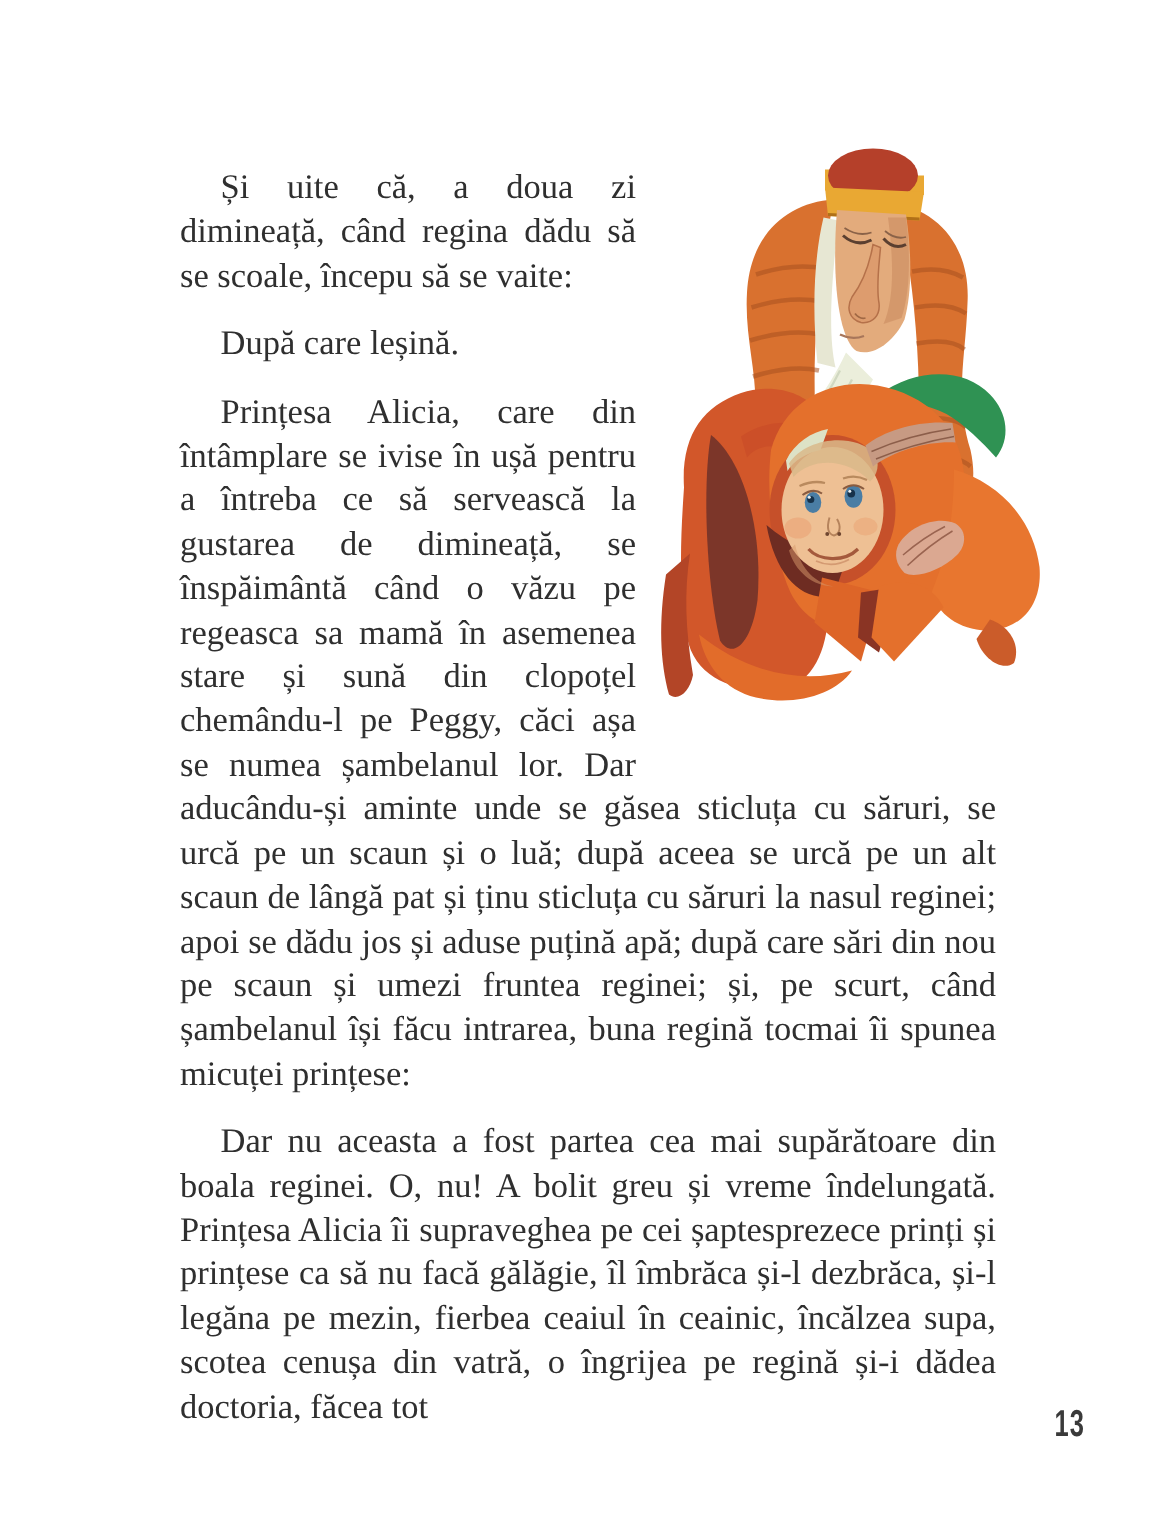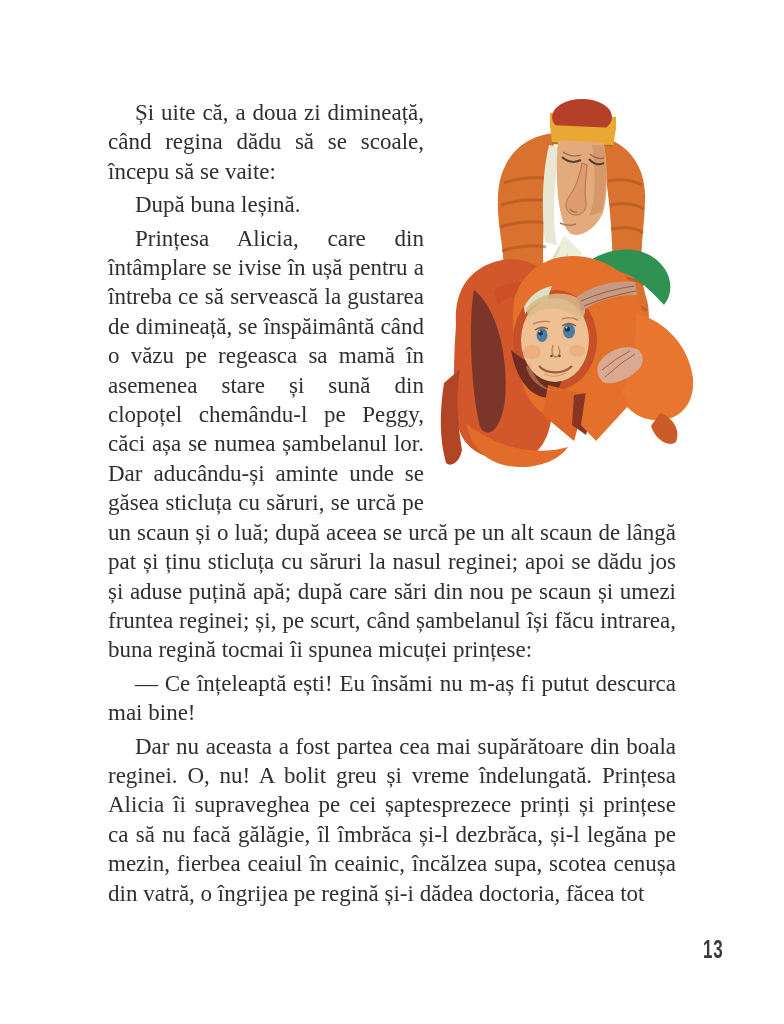--- a/index.html
+++ b/index.html
@@ -3,21 +3,21 @@
 <meta charset="utf-8">
 <style>
   html,body{margin:0;padding:0;}
   body{width:784px;height:1024px;background:#f4f4f2;font-family:"Liberation Serif",serif;}
   .page{position:relative;width:784px;height:1024px;background:#ffffff;overflow:hidden;}
   .text-block{
     position:absolute;left:104px;top:94px;width:576px;
     font-size:23px;line-height:29.4px;color:#2f2f2f;
     text-align:justify;text-justify:inter-word;
   }
-  .text-block p{margin:4px;text-indent:27px;}
+  .text-block p{margin:16px;text-indent:27px;}
   .art-float{
     float:right;width:256px;height:410px;position:relative;
   }
   .art-float svg{position:absolute;left:12px;top:1px;overflow:visible;}
   .page-number{
     position:absolute;left:703px;top:935px;width:34px;
     font-family:"Liberation Sans",sans-serif;font-weight:700;font-size:25px;
     color:#3a3a3a;transform:scaleX(.68);transform-origin:left top;
     letter-spacing:1px;
   }
@@ -129,21 +129,20 @@
         </g>
 
         <g>
           <path d="M163,268 C171,255 189,249 201,254 C209,259 208,269 202,275 C192,285 175,291 167,287 C161,281 160,274 163,268 Z" fill="#dba891"></path>
           <path d="M169,282 Q184,268 199,259 M166,275 Q180,263 194,256" fill="none" stroke="#8a5340" stroke-width="1" opacity=".8"></path>
         </g>
       </svg>
     </div>
 
     <p>Și uite că, a doua zi dimineață, când regina dădu să se scoale, începu să se vaite:</p>
-    <p>După buna leșină.</p>
+    <p>După care leșină.</p>
     <p>Prințesa Alicia, care din întâmplare se ivise în ușă pentru a întreba ce să servească la gustarea de dimineață, se înspăimântă când o văzu pe regeasca sa mamă în asemenea stare și sună din clopoțel chemându-l pe Peggy, căci așa se numea șambelanul lor. Dar aducându-și aminte unde se găsea sticluța cu săruri, se urcă pe un scaun și o luă; după aceea se urcă pe un alt scaun de lângă pat și ținu sticluța cu săruri la nasul reginei; apoi se dădu jos și aduse puțină apă; după care sări din nou pe scaun și umezi fruntea reginei; și, pe scurt, când șambelanul își făcu intrarea, buna regină tocmai îi spunea micuței prințese:</p>
-    <p>— Ce înțeleaptă ești! Eu însămi nu m-aș fi putut descurca mai bine!</p>
     <p>Dar nu aceasta a fost partea cea mai supărătoare din boala reginei. O, nu! A bolit greu și vreme îndelungată. Prințesa Alicia îi supraveghea pe cei șaptesprezece prinți și prințese ca să nu facă gălăgie, îl îmbrăca și-l dezbrăca, și-l legăna pe mezin, fierbea ceaiul în ceainic, încălzea supa, scotea cenușa din vatră, o îngrijea pe regină și-i dădea doctoria, făcea tot</p>
   </div>
 
   <div class="page-number">13</div>
 
 </div>
 
 </body></html>

